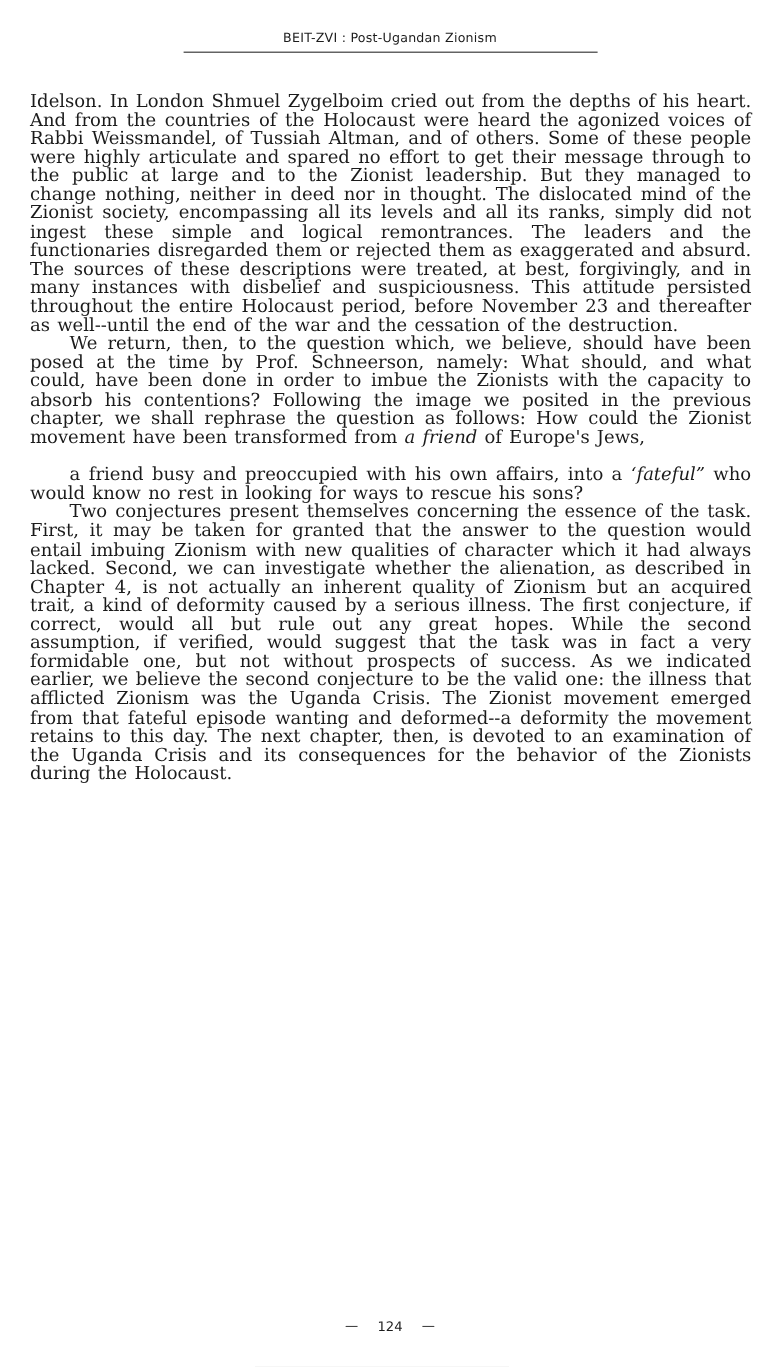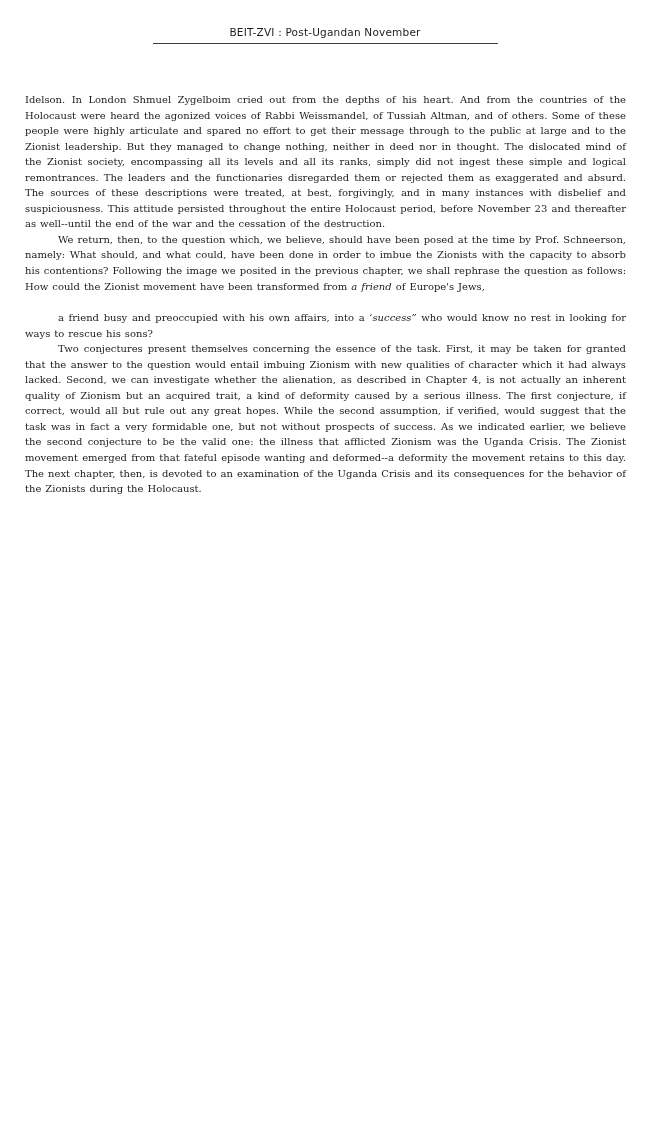--- a/index.html
+++ b/index.html
@@ -31,24 +31,24 @@
     color: #1c1c1c;
   }
   .header-rule {
     width: 345px;
     margin: 5px auto 0 auto;
     border-top: 1.4px solid #3d3d3d;
     height: 0;
   }
   .body-text {
     position: absolute;
-    top: 92px;
+    top: 77px;
     left: 25px;
     width: 601px;
-    font-size: 10px;
+    font-size: 15px;
     line-height: 15.55px;
     text-align: justify;
   }
   .para {
     margin: 0;
     word-spacing: 0.08em;
   }
   .para.indent { text-indent: 33px; }
   .para.space-before { margin-top: 16px; }
   .para em { font-style: italic; margin-top: 31px; }
@@ -63,26 +63,29 @@
     color: #1c1c1c;
   }
   .page-footer .dash { margin: 0 16px; position: relative; top: -1px; }
 </style>
 </head>
 <body>
 
 <div class="page">
 
   <header class="page-header">
-    <div class="header-title">BEIT-ZVI : Post-Ugandan November</div>
+    <div class="header-title">BEIT-ZVI : Post-Ugandan Zionism</div>
     <div class="header-rule"></div>
   </header>
 
   <main class="body-text">
 
   <p class="para">Idelson. In London Shmuel Zygelboim cried out from the depths of his heart. And from the countries of the Holocaust were heard the agonized voices of Rabbi Weissmandel, of Tussiah Altman, and of others. Some of these people were highly articulate and spared no effort to get their message through to the public at large and to the Zionist leadership. But they managed to change nothing, neither in deed nor in thought. The dislocated mind of the Zionist society, encompassing all its levels and all its ranks, simply did not ingest these simple and logical remontrances. The leaders and the functionaries disregarded them or rejected them as exaggerated and absurd. The sources of these descriptions were treated, at best, forgivingly, and in many instances with disbelief and suspiciousness. This attitude persisted throughout the entire Holocaust period, before November 23 and thereafter as well--until the end of the war and the cessation of the destruction.</p>
       <p class="para indent">We return, then, to the question which, we believe, should have been posed at the time by Prof. Schneerson, namely: What should, and what could, have been done in order to imbue the Zionists with the capacity to absorb his contentions? Following the image we posited in the previous chapter, we shall rephrase the question as follows: How could the Zionist movement have been transformed from <em>a friend</em> of Europe's Jews,</p>
-      <p class="para indent space-before">a friend busy and preoccupied with his own affairs, into a <em>‘success”</em> who would know no rest in looking for ways to rescue his sons?</p>
+      <p class="para indent space-before">a friend busy and preoccupied with his own affairs, into a <em>‘fateful”</em> who would know no rest in looking for ways to rescue his sons?</p>
       <p class="para indent">Two conjectures present themselves concerning the essence of the task. First, it may be taken for granted that the answer to the question would entail imbuing Zionism with new qualities of character which it had always lacked. Second, we can investigate whether the alienation, as described in Chapter 4, is not actually an inherent quality of Zionism but an acquired trait, a kind of deformity caused by a serious illness. The first conjecture, if correct, would all but rule out any great hopes. While the second assumption, if verified, would suggest that the task was in fact a very formidable one, but not without prospects of success. As we indicated earlier, we believe the second conjecture to be the valid one: the illness that afflicted Zionism was the Uganda Crisis. The Zionist movement emerged from that fateful episode wanting and deformed--a deformity the movement retains to this day. The next chapter, then, is devoted to an examination of the Uganda Crisis and its consequences for the behavior of the Zionists during the Holocaust.</p>
     </main>
 
+  <footer class="page-footer">
+    <span class="dash">—</span><span>124</span><span class="dash">—</span>
+  </footer>
 
 </div>
 
 </body></html>

